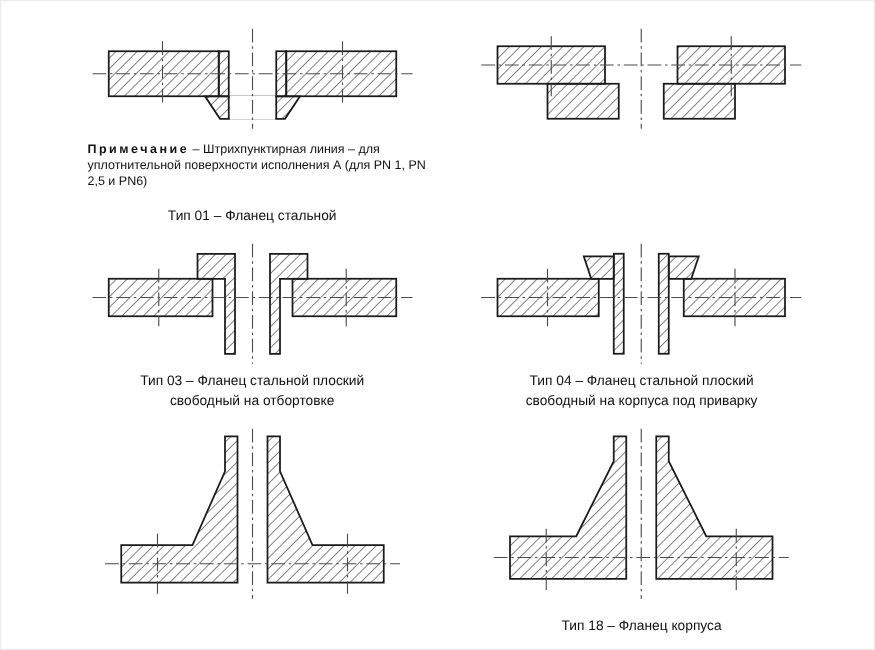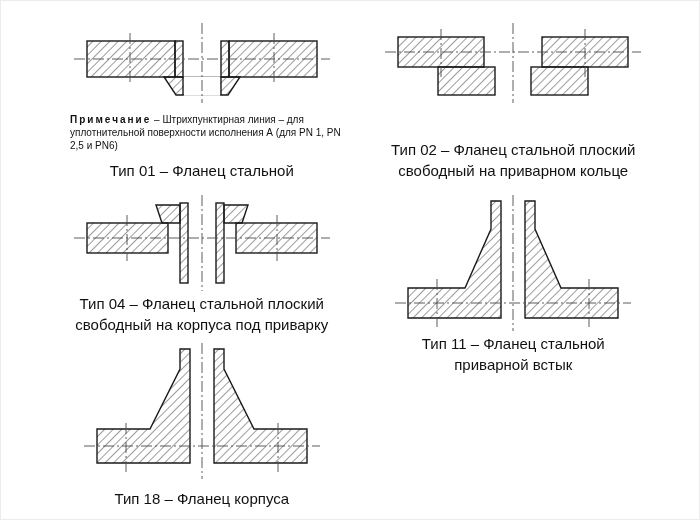--- a/index.html
+++ b/index.html
@@ -37,21 +37,21 @@
     max-width: 272px;
     font-size: 10px;
     line-height: 1.32;
     color: #111;
   }
   .note-label { font-weight: bold; letter-spacing: 2px; }
   .caption {
     margin-top: auto;
     padding-bottom: 4px;
     text-align: center;
-    font-size: 15px;
+    font-size: 11px;
     line-height: 1.4;
     color: #111;
   }
 </style>
 </head>
 <body>
 
 <svg width="0" height="0" style="position:absolute" aria-hidden="true">
   <defs>
     <pattern id="hatch" width="6" height="6" patternUnits="userSpaceOnUse" patternTransform="rotate(45)">
@@ -98,26 +98,42 @@
           <rect class="hx" x="55" y="48" width="57" height="28"></rect>
           <rect class="hx" x="148" y="48" width="57" height="28"></rect>
         </g>
         <g class="cl">
           <path d="M2,33 H258"></path>
           <path d="M130,4 V84"></path>
           <path d="M58,10 V58"></path>
           <path d="M202,10 V58"></path>
         </g>
       </svg>
+    </div>
+
+    <div class="cell">
+      <svg class="fig" width="260" height="100" viewBox="0 0 260 100">
+        <g>
+          <rect class="hx" x="15" y="30" width="83" height="30"></rect>
+          <rect class="hx" x="162" y="30" width="83" height="30"></rect>
+          <polygon class="hx" points="86,10 116,10 116,90 108,90 108,30 86,30"></polygon>
+          <polygon class="hx" points="174,10 144,10 144,90 152,90 152,30 174,30"></polygon>
+        </g>
+        <g class="cl">
+          <path d="M2,45 H258"></path>
+          <path d="M130,2 V98"></path>
+          <path d="M55,22 V68"></path>
+          <path d="M205,22 V68"></path>
+        </g>
+      </svg>
       <div class="caption">
-        <div>Тип 02 – Фланец стальной плоский</div>
-        <div>свободный на приварном кольце</div>
+        <div>Тип 03 – Фланец стальной плоский</div>
+        <div>свободный на отбортовке</div>
       </div>
     </div>
-
 
     <div class="cell">
       <svg class="fig" width="260" height="100" viewBox="0 0 260 100">
         <g>
           <rect class="hx" x="15" y="30" width="81" height="30"></rect>
           <rect class="hx" x="164" y="30" width="81" height="30"></rect>
           <rect class="hx" x="108" y="10" width="8" height="80"></rect>
           <rect class="hx" x="144" y="10" width="8" height="80"></rect>
           <polygon class="hx" points="84,12 108,12 108,30 90,30"></polygon>
           <polygon class="hx" points="176,12 152,12 152,30 170,30"></polygon>
@@ -141,24 +157,20 @@
           <polygon class="hx" points="98,8 108,8 108,125 15,125 15,95 72,95 98,36"></polygon>
           <polygon class="hx" points="142,8 132,8 132,125 225,125 225,95 168,95 142,36"></polygon>
         </g>
         <g class="cl">
           <path d="M120,2 V138"></path>
           <path d="M2,110 H238"></path>
           <path d="M44,86 V134"></path>
           <path d="M196,86 V134"></path>
         </g>
       </svg>
-      <div class="caption">
-        <div>Тип 11 – Фланец стальной</div>
-        <div>приварной встык</div>
-      </div>
     </div>
 
     <div class="cell">
       <svg class="fig" width="240" height="140" viewBox="0 0 240 140">
         <g>
           <polygon class="hx" points="98,8 108,8 108,122 15,122 15,88 68,88 98,28"></polygon>
           <polygon class="hx" points="142,8 132,8 132,122 225,122 225,88 172,88 142,28"></polygon>
         </g>
         <g class="cl">
           <path d="M120,2 V138"></path>

